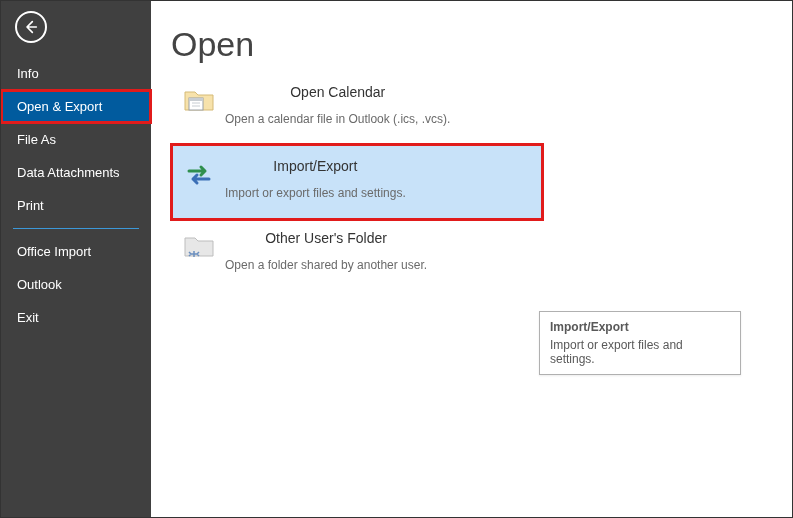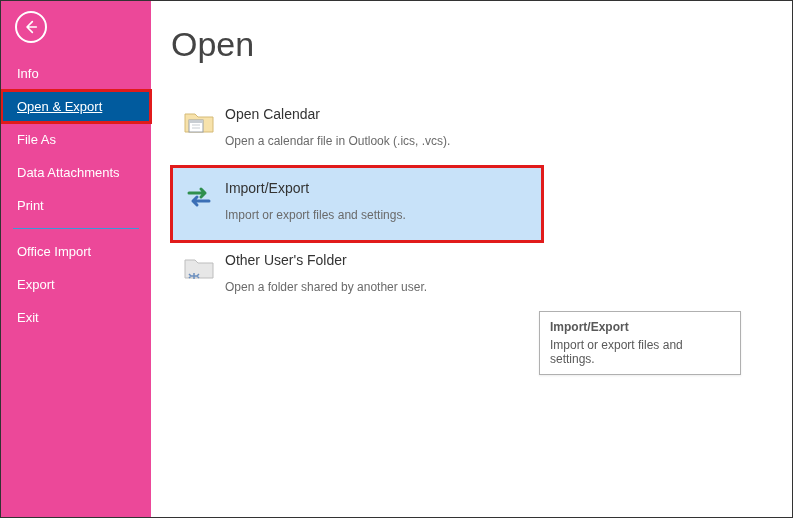--- a/index.html
+++ b/index.html
@@ -7,21 +7,21 @@
     font-family: "Segoe UI", Arial, sans-serif;
     background: #fff;
     width: 793px;
     height: 518px;
     overflow: hidden;
     border: 1px solid #333;
   }
   .app { display: flex; height: 100%; }
   .sidebar {
     width: 150px;
-    background: #ec4899;
+    background: #404040;
     color: #fff;
     display: flex;
     flex-direction: column;
     padding-top: 6px;
     font-size: 13px;
   }
   .back-btn {
     width: 32px; height: 32px;
     border: 2px solid #fff;
     border-radius: 50%;
@@ -34,33 +34,32 @@
   .back-btn svg { width: 16px; height: 16px; }
   .nav-item {
     padding: 9px 16px;
     cursor: pointer;
     color: #fff;
   }
   .nav-item.selected {
     background: #015b9e;
     outline: 3px solid #e11b1b;
     outline-offset: -2px;
-    text-decoration: underline;
   }
   .nav-sep { height: 1px; background: #3c98d8; margin: 6px 12px; }
   .main {
     flex: 1;
     padding: 24px 0 0 20px;
     position: relative;
   }
   .page-title {
     font-size: 34px;
     font-weight: 300;
     color: #444;
-    margin-bottom: 32px;
+    margin-bottom: 10px;
   }
   .opt-row {
     display: flex;
     align-items: flex-start;
     padding: 10px 8px 18px 8px;
     width: 372px;
   }
   .opt-row.highlight {
     background: #c8e2f9;
     outline: 3px solid #e11b1b;
@@ -69,21 +68,21 @@
     padding-bottom: 20px;
   }
   .opt-icon {
     width: 40px;
     min-width: 40px;
     display: flex;
     justify-content: center;
     margin-right: 6px;
   }
   .opt-icon svg { width: 32px; height: 32px; }
-  .opt-text { padding-top: 0; }
+  .opt-text { padding-top: 0; text-align: center; }
   .opt-title {
     font-size: 14px;
     color: #333;
     margin-bottom: 3px;
   }
   .opt-row.highlight .opt-title { color: #333; }
   .opt-desc {
     font-size: 12px;
     color: #6a6a6a;
     margin-top: 12px;
@@ -125,21 +124,21 @@
       <span>Data Attachments</span>
     </div>
     <div class="nav-item">
       <span>Print</span>
     </div>
     <div class="nav-sep"></div>
     <div class="nav-item">
       <span>Office Import</span>
     </div>
     <div class="nav-item">
-      <span>Export</span>
+      <span>Outlook</span>
     </div>
     <div class="nav-item">
       <span>Exit</span>
     </div>
   </nav>
 
   <main class="main">
     <h1 class="page-title">Open</h1>
 
     <div class="opt-row">

